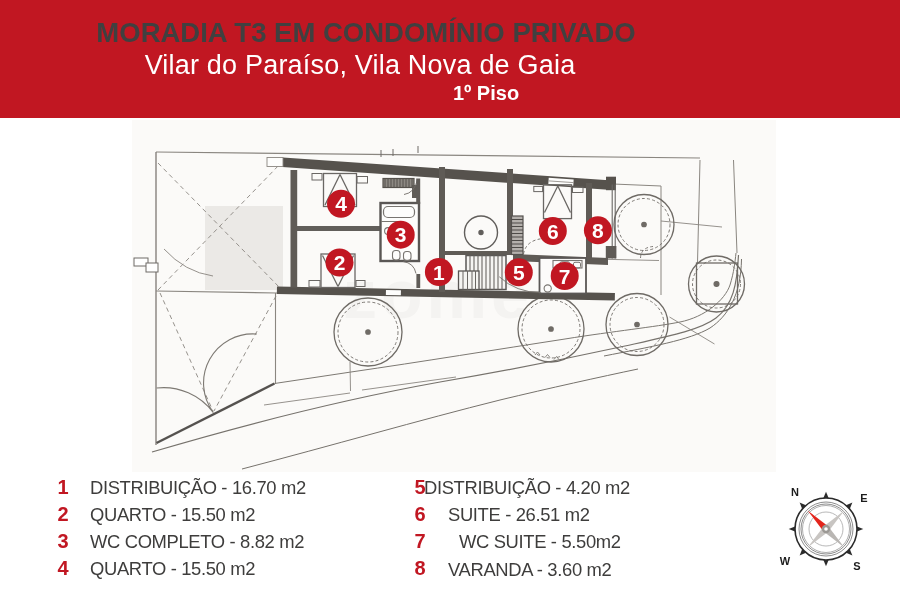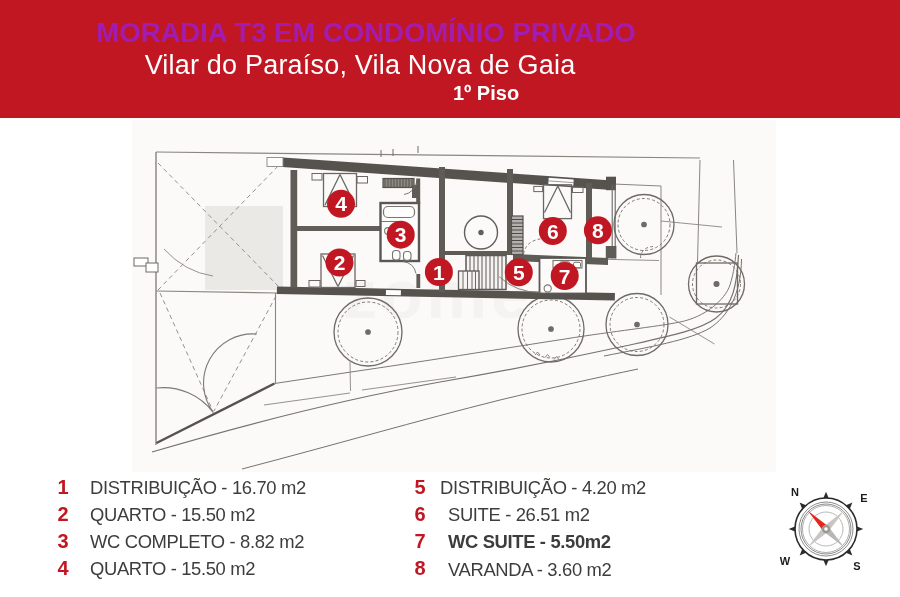--- a/index.html
+++ b/index.html
@@ -7,21 +7,21 @@
        font-family:"Liberation Sans",sans-serif;overflow:hidden;}
   .abs{position:absolute;}
   .legrow{position:absolute;font-size:18.4px;letter-spacing:-0.35px;line-height:21px;color:#3e3d3c;white-space:nowrap;}
   .legnum{position:absolute;font-size:20px;line-height:21px;font-weight:bold;color:#c11722;}
 </style>
 </head>
 <body>
 
 <div class="abs" style="left:0;top:0;width:900px;height:118px;background:#c11722;"></div>
 
-<div class="abs" style="left:0;top:19px;width:732px;text-align:center;color:#a21caf;font-weight:bold;font-size:27.5px;letter-spacing:0px;line-height:27px;">MORADIA T3 EM CONDOMÍNIO PRIVADO</div>
+<div class="abs" style="left:0;top:19px;width:732px;text-align:center;color:#404040;font-weight:bold;font-size:27.5px;letter-spacing:0px;line-height:27px;">MORADIA T3 EM CONDOMÍNIO PRIVADO</div>
 
 <div class="abs" style="left:0;top:51.5px;width:720px;text-align:center;color:#fff;font-weight:normal;font-size:27px;letter-spacing:0.2px;line-height:26px;">Vilar do Paraíso, Vila Nova de Gaia</div>
 
 <div class="abs" style="left:0;top:83.5px;width:900px;text-align:center;color:#fff;font-weight:bold;font-size:20px;line-height:19px;margin-left:36px;">1º Piso</div>
 
 <svg class="abs" style="left:0;top:0;" width="900" height="597" viewBox="0 0 900 597">
 
   <text x="438" y="318" text-anchor="middle" font-size="68" font-weight="bold" fill="#777" opacity="0.09" letter-spacing="4" font-family="Liberation Sans">zome</text>
 
   <rect x="132" y="120" width="644" height="352" fill="#f6f3ef" opacity="0.45"></rect>
@@ -332,25 +332,25 @@
 <div class="legnum" style="left:57.5px;top:530.6px;">3</div>
 
 <div class="legrow" style="left:90px;top:530.6px;">WC COMPLETO - 8.82 m2</div>
 
 <div class="legnum" style="left:57.5px;top:557.6px;">4</div>
 
 <div class="legrow" style="left:90px;top:557.6px;">QUARTO - 15.50 m2</div>
 
 <div class="legnum" style="left:414.5px;top:476.6px;">5</div>
 
-<div class="legrow" style="left:440px;top:476.6px;">DISTRIBUIÇÃO - 4.20 m2</div>
+<div class="legrow" style="left:424px;top:476.6px;">DISTRIBUIÇÃO - 4.20 m2</div>
 
 <div class="legnum" style="left:414.5px;top:503.6px;">6</div>
 
 <div class="legrow" style="left:448px;top:503.6px;">SUITE - 26.51 m2</div>
 
 <div class="legnum" style="left:414.5px;top:530.6px;">7</div>
 
-<div class="legrow" style="left:448px;top:530.6px;font-weight:bold;">WC SUITE - 5.50m2</div>
+<div class="legrow" style="left:459px;top:530.6px;">WC SUITE - 5.50m2</div>
 
 <div class="legnum" style="left:414.5px;top:557.6px;">8</div>
 
 <div class="legrow" style="left:448px;top:559px;">VARANDA - 3.60 m2</div>
 
 </body></html>

